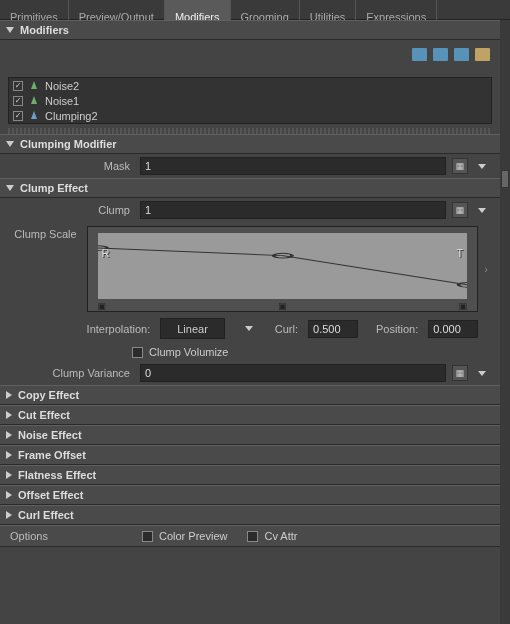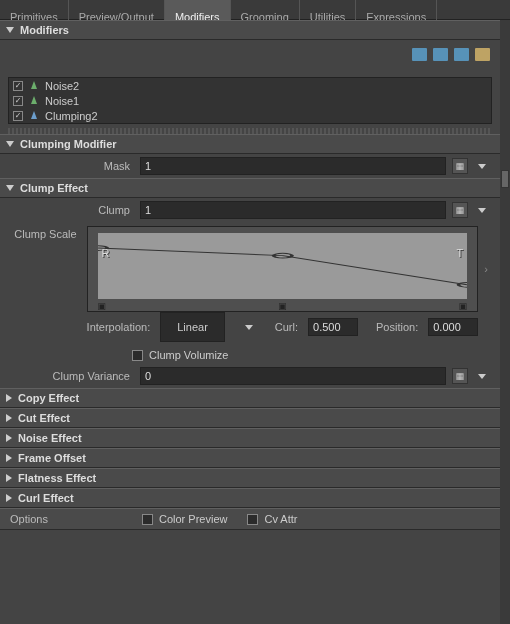--- a/index.html
+++ b/index.html
@@ -32,24 +32,24 @@
   .map-btn { background: #555; border: 1px solid #333; font-size:9px; }
   .dd-btn { }
   .dd-tri { width:0; height:0; border-left:4px solid transparent; border-right:4px solid transparent; border-top:5px solid #ccc; }
   .curve-area { display:flex; align-items:flex-start; padding: 4px 10px; }
   .curve-area .label { width: 130px; text-align:right; padding-right:10px; color:#bbb; padding-top:2px; }
   .curve-wrap { flex:1; }
   .curve-box { background: #4f4f4f; border: 1px solid #222; height: 86px; position: relative; }
   .curve-bg { position:absolute; left:10px; right:10px; top:6px; bottom:12px; background:#9a9a9a; }
   .curve-svg { position:absolute; left:10px; right:10px; top:6px; bottom:12px; }
   .curve-caret { width:14px; display:flex; align-items:center; justify-content:center; color:#888; margin-left:4px; height:86px; }
-  .curve-footer { display:flex; align-items:center; gap:10px; }
+  .curve-footer { display:flex; align-items:center; gap:10px; margin-top:6px; }
   .small-field { background:#2b2b2b; border:1px solid #222; height:18px; padding:2px 4px; width:50px; color:#ddd; text-align:left; }
   .curve-footer .lab { color:#bbb; }
-  .linear-field { background:#2b2b2b; border:1px solid #222; height:30px; padding:2px 16px; color:#ddd; }
+  .linear-field { background:#2b2b2b; border:1px solid #222; height:21px; padding:2px 16px; color:#ddd; }
   .chk-row { display:flex; align-items:center; padding:3px 2px; }
   .chk-row .spacer { width:130px; }
   .checkbox { width:11px; height:11px; border:1px solid #888; background:#2b2b2b; margin-right:6px; }
   .collapsed-list { }
   .main-scroll { position:absolute; right:0; top:20px; bottom:0; width:10px; background:#3a3a3a; }
   .main-scroll-thumb { background:#666; border:1px solid #333; width:8px; margin:1px; }
   .options-row { display:flex; align-items:center; padding:4px 10px; background:#4a4a4a; border-top:1px solid #606060; border-bottom:1px solid #2a2a2a; }
   .options-row .lab { color:#bbb; margin-right:12px; }
   .options-row .opt { display:flex; align-items:center; margin-right:20px; }
   .content { position:absolute; left:0; right:10px; top:20px; bottom:0; overflow:hidden; }
@@ -200,20 +200,24 @@
     <div class="section-header">
       <div class="triangle tri-closed"></div>
       <div class="title">Frame Offset</div>
     </div>
     <div class="section-header">
       <div class="triangle tri-closed"></div>
       <div class="title">Flatness Effect</div>
     </div>
     <div class="section-header">
       <div class="triangle tri-closed"></div>
+      <div class="title">Offset Effect</div>
+    </div>
+    <div class="section-header">
+      <div class="triangle tri-closed"></div>
       <div class="title">Curl Effect</div>
     </div>
   </div>
 
   <div class="options-row">
     <span class="lab" style="width:120px;text-align:left;padding-right:10px;">Options</span>
     <div class="opt">
       <div class="checkbox"></div>
       <span>Color Preview</span>
     </div>

